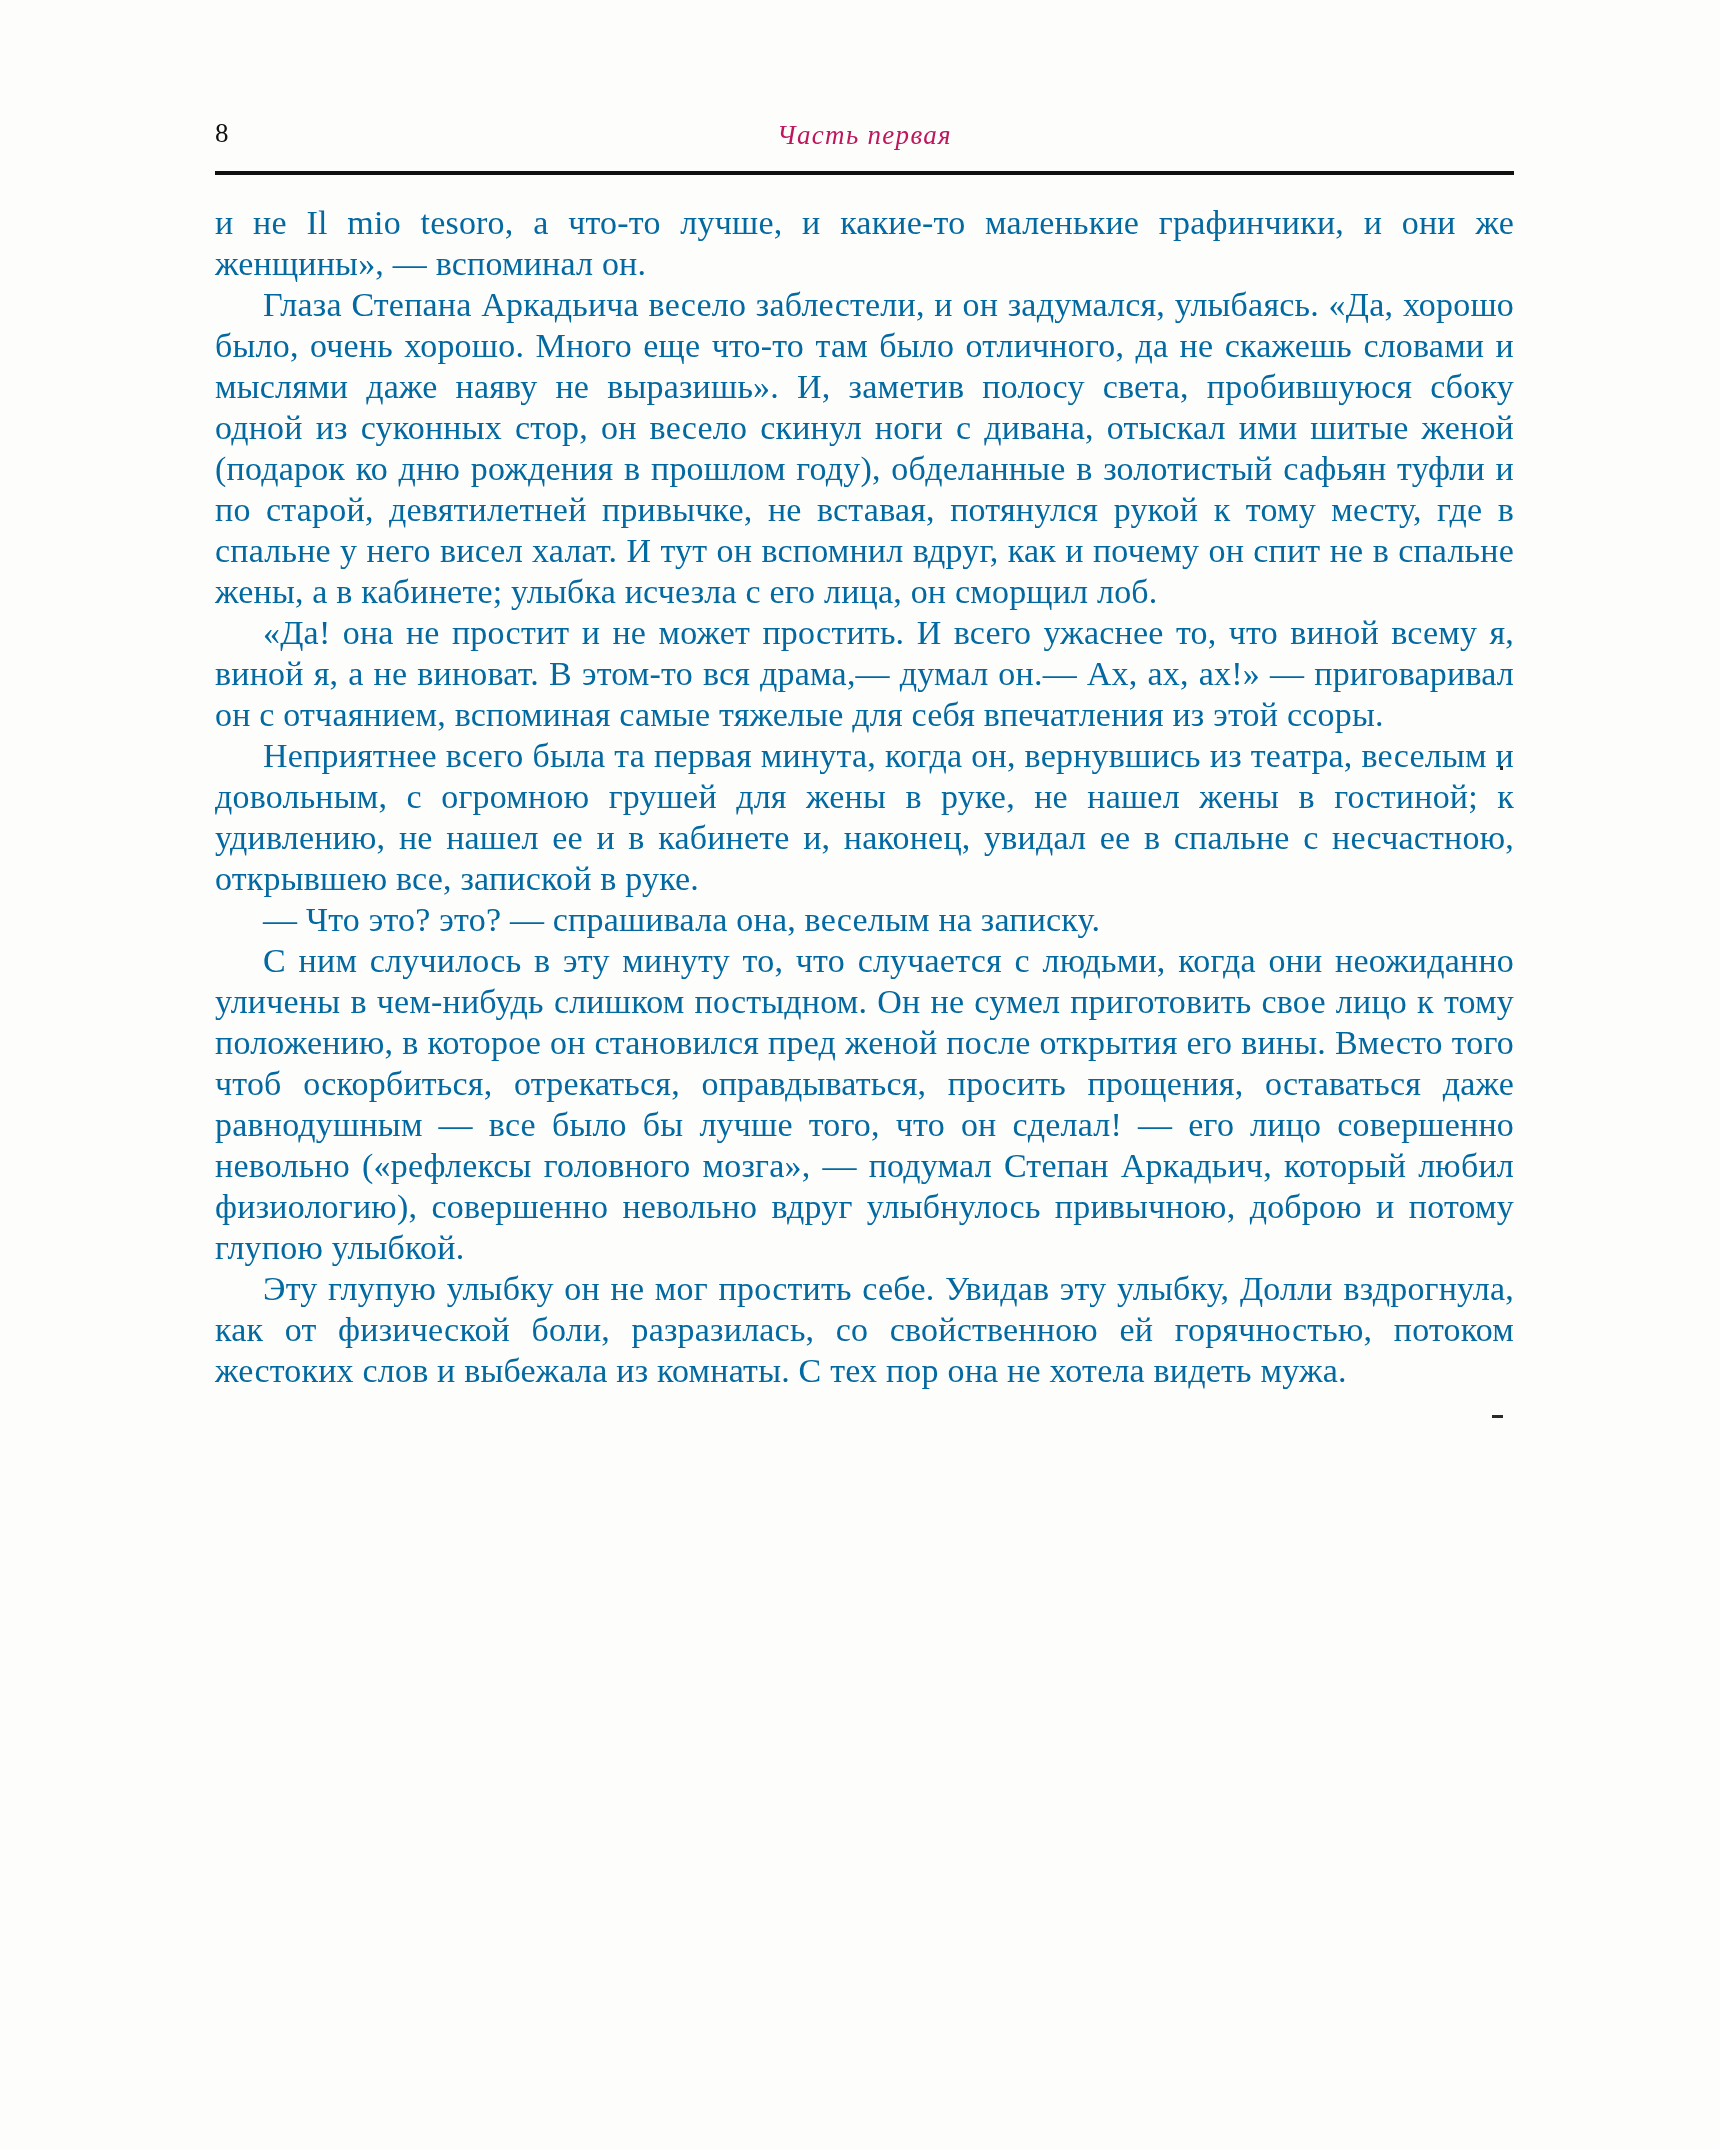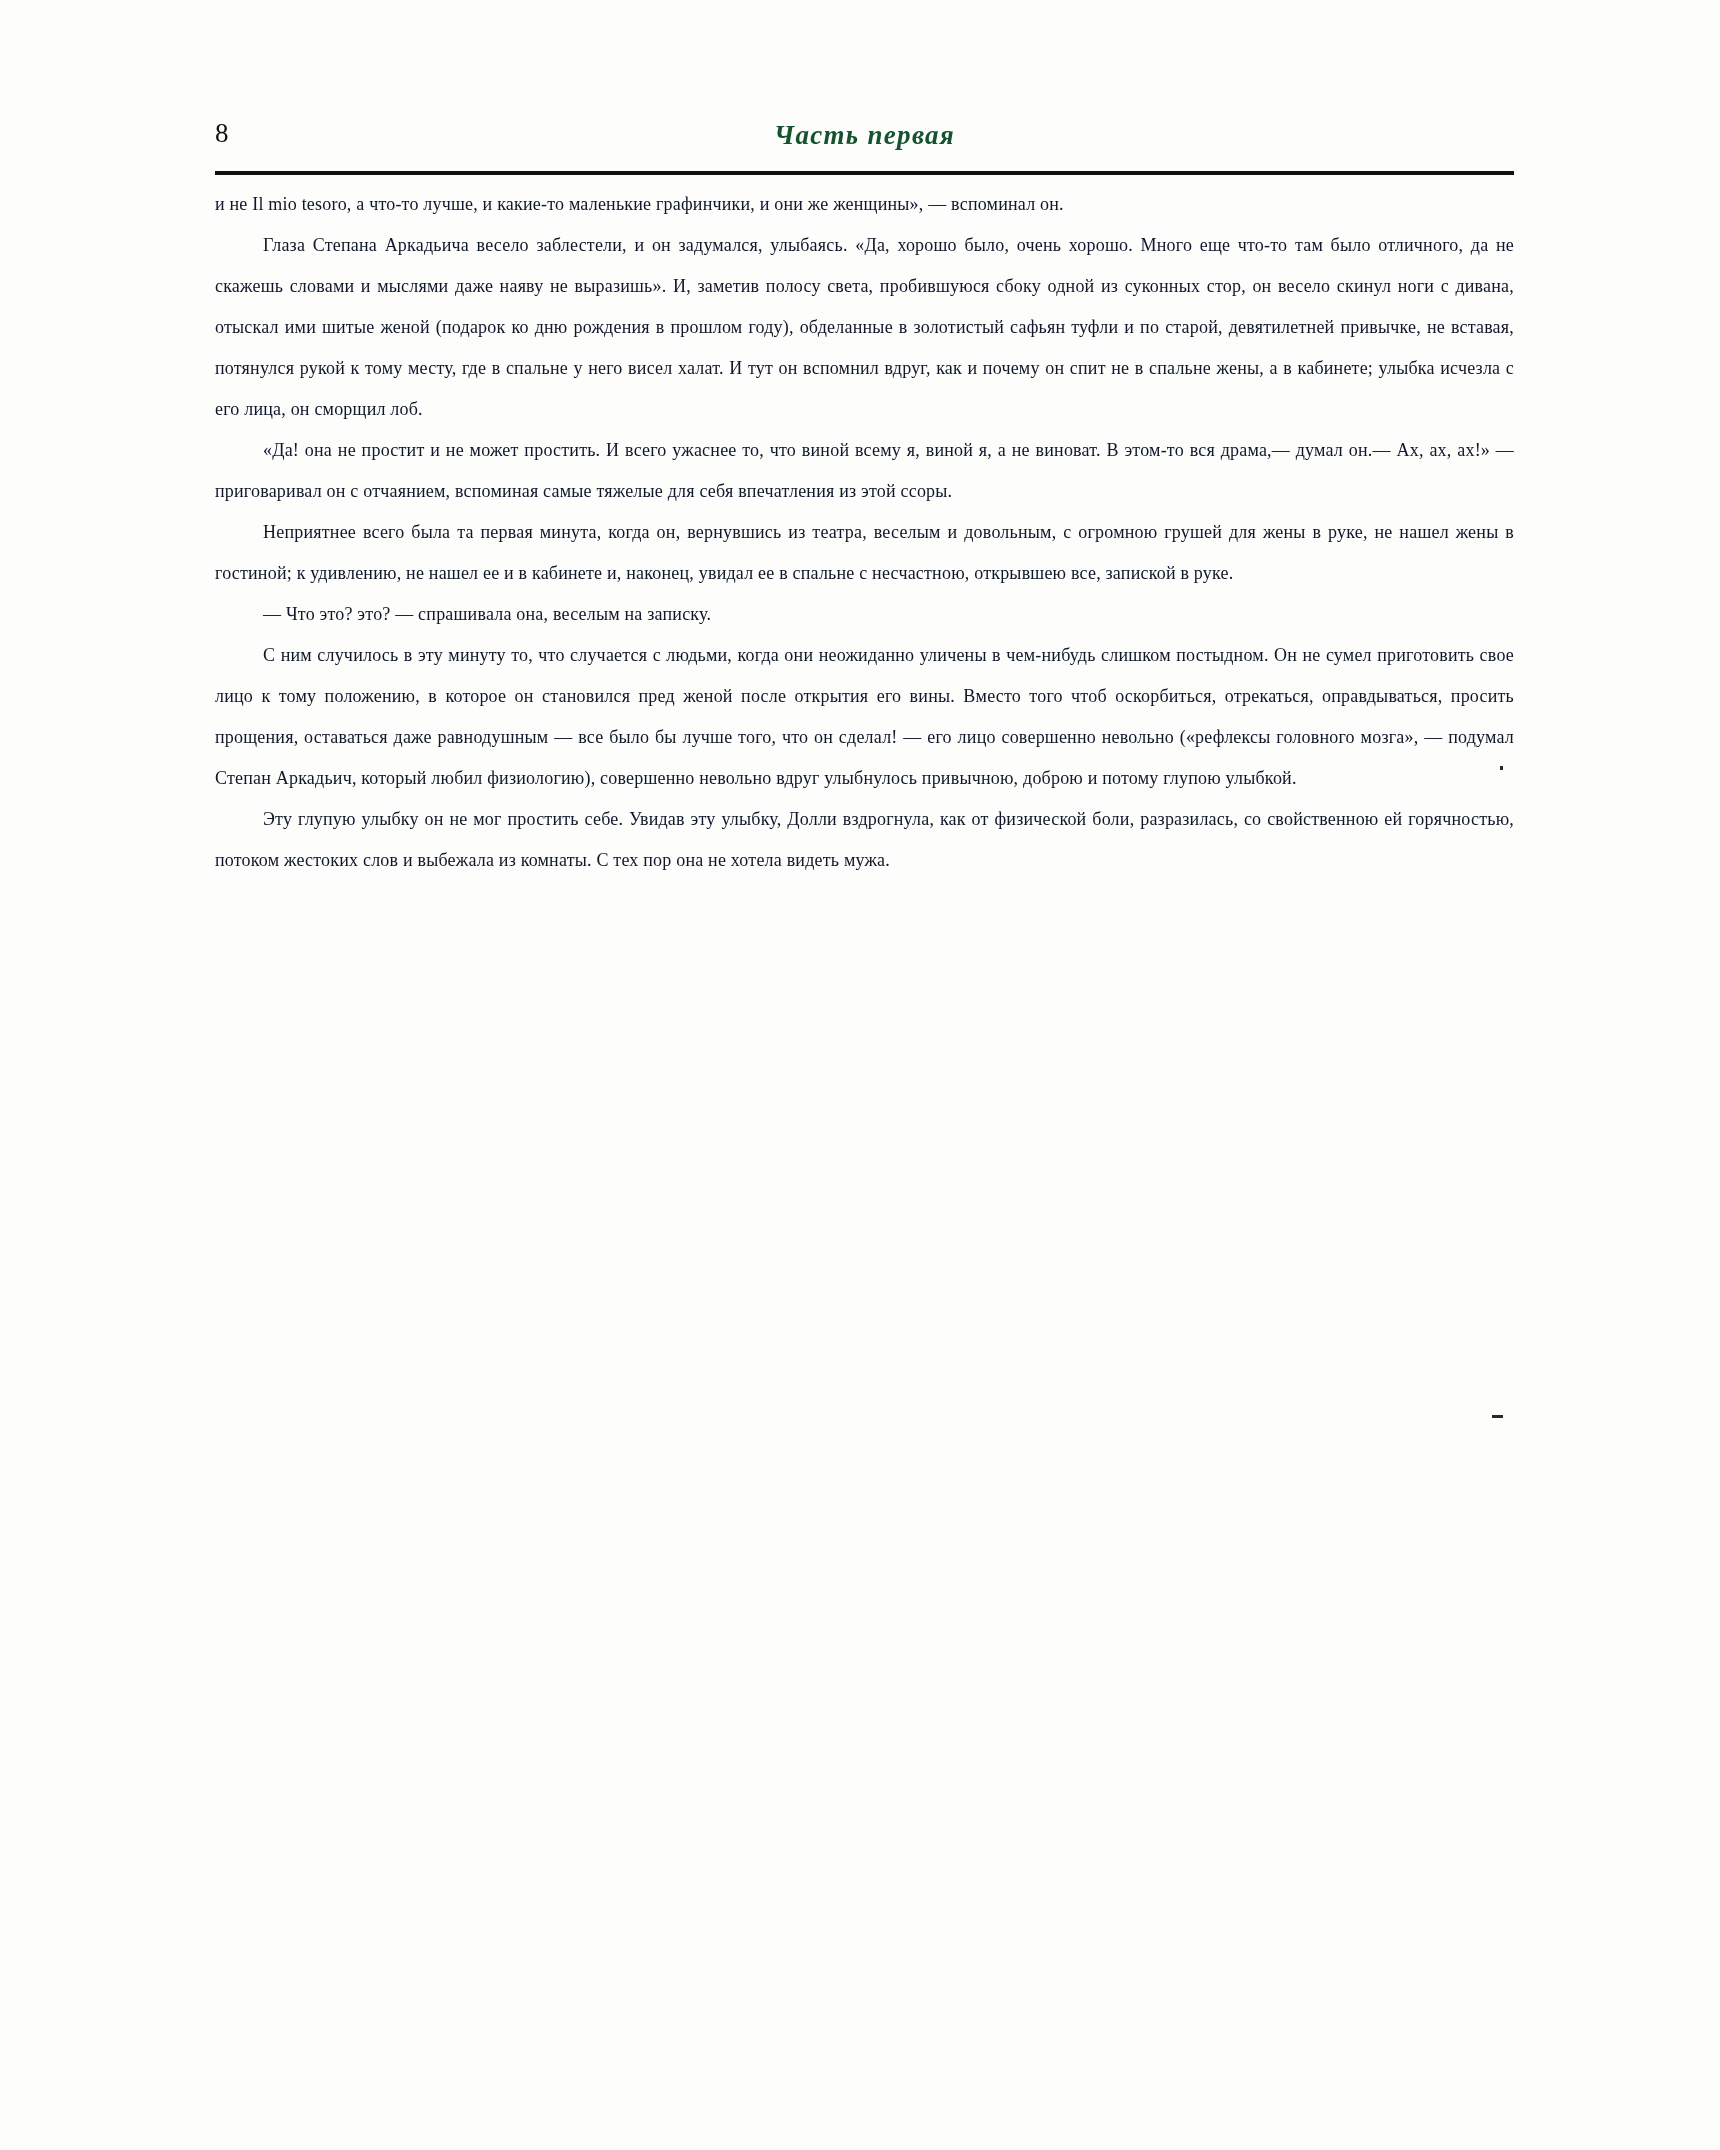--- a/index.html
+++ b/index.html
@@ -40,40 +40,40 @@
     line-height: 1;
     color: #111;
   }
   .head-title {
     position: absolute;
     left: 0;
     right: 0;
     top: 0;
     text-align: center;
     font-style: italic;
-    font-weight: bold;
+    font-weight: normal;
     font-size: 27px;
     letter-spacing: 1.3px;
-    color: #14532d;
+    color: #be185d;
   }
   .rule {
     position: absolute;
     left: 0;
     top: 51px;
     width: 1299px;
     height: 3.9px;
     background: #111;
   }
   .body-text {
-    margin-top: 12px;
-    font-size: 18px;
+    margin-top: 30px;
+    font-size: 34px;
     line-height: 41px;
     text-align: justify;
     text-justify: inter-word;
-    color: #0f172a;
+    color: #0369a1;
     letter-spacing: 0.2px;
   }
   .body-text p {
     margin: 0;
     text-indent: 48px;
   }
   .body-text p.noindent {
     text-indent: 0;
   }
   .speck {

